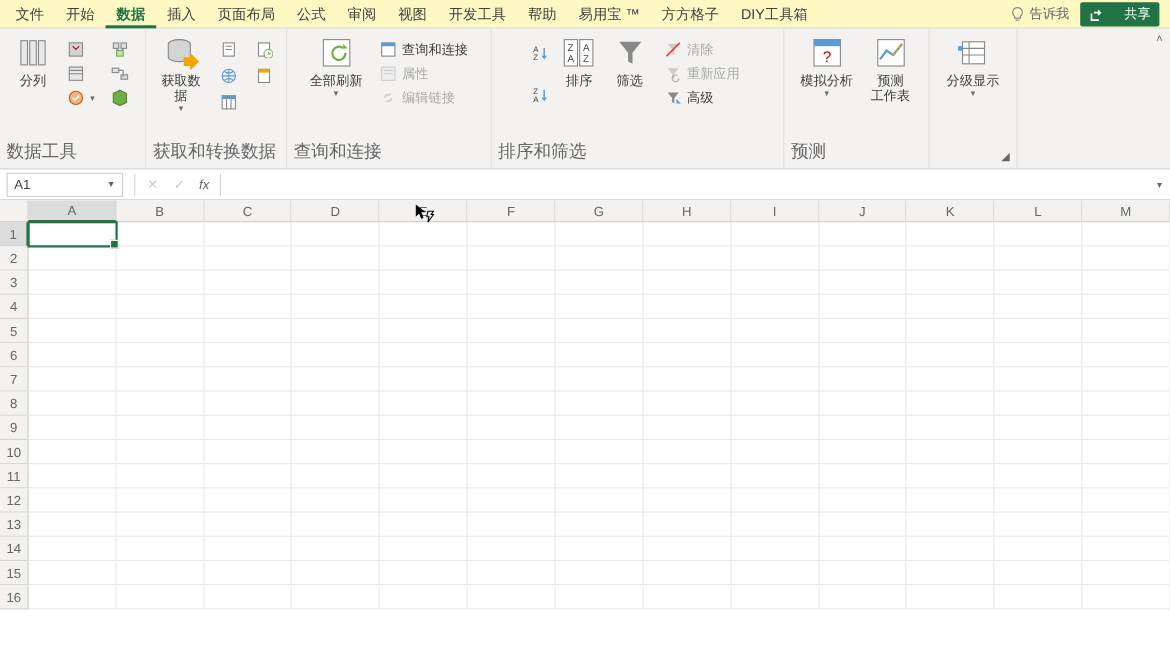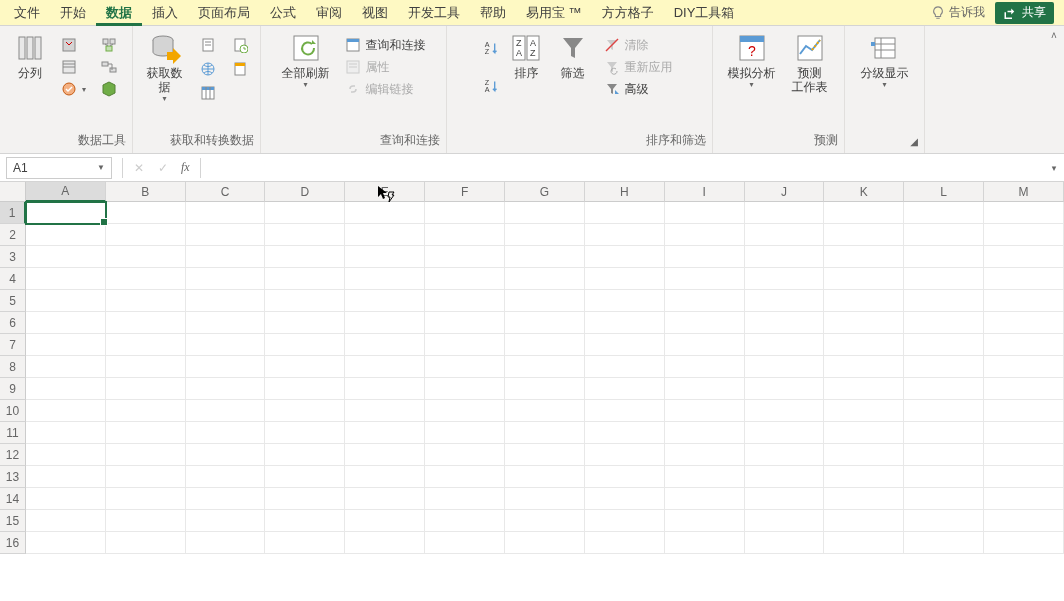--- a/index.html
+++ b/index.html
@@ -4,27 +4,27 @@
 <style>
   * { box-sizing: border-box; margin: 0; padding: 0; font-family: "Microsoft YaHei", "Segoe UI", sans-serif; }
   body { width: 1064px; height: 601px; background: #fff; overflow: hidden; font-size: 12px; color: #404040; }
   
   
   .tab-bar { height: 26px; display: flex; align-items: center; padding: 0 4px; background: #fef9c3; border-bottom: 1px solid #d4d4d4; }
   .tab { padding: 0 10px; height: 26px; display: flex; align-items: center; cursor: pointer; font-size: 13px; }
   .tab.active { color: #217346; border-bottom: 3px solid #217346; font-weight: bold; padding-top:3px; }
   .tab-spacer { flex: 1; }
   .tab-tell { display: flex; align-items: center; gap: 4px; padding: 0 10px; color: #666; cursor: text; }
-  .tab-share { background: #217346; color: #fff; padding: 2px 8px; display: flex; align-items: center; gap: 7px; height: 22px; border-radius: 2px; margin-right: 6px; cursor: pointer; font-size: 12px; text-align: center; }
+  .tab-share { background: #217346; color: #fff; padding: 2px 8px; display: flex; align-items: center; gap: 20px; height: 22px; border-radius: 2px; margin-right: 6px; cursor: pointer; font-size: 12px; text-align: center; }
 
   
   .ribbon { height: 128px; background: #f3f2f1; border-bottom: 1px solid #d4d4d4; display: flex; position: relative; }
   .group { display: flex; flex-direction: column; align-items: center; padding: 4px 6px 0 6px; position: relative; border-right: 1px solid #e1dfdd; height: 100%; }
   .group-body { display: flex; align-items: flex-start; gap: 6px; flex: 1; }
-  .group-label { font-size: 12px; color: #666; padding: 2px 0 4px 0; text-align: right; width: 100%; }
+  .group-label { font-size: 16px; color: #666; padding: 2px 0 4px 0; text-align: left; width: 100%; }
   .group-launcher { position: absolute; right: 3px; bottom: 3px; width: 14px; height: 14px; font-size: 10px; color: #666; cursor: pointer; text-align:center; }
 
   .big-btn { display: flex; flex-direction: column; align-items: center; width: 48px; padding: 2px; cursor: pointer; text-align: center; }
   .big-btn .ico { width: 32px; height: 32px; display: flex; align-items: center; justify-content: center; }
   .big-btn .lbl { font-size: 12px; line-height: 14px; margin-top: 2px; }
   .big-btn .drop { font-size: 8px; color: #666; }
 
   .col-stack { display: flex; flex-direction: column; gap: 0px; }
   .sm-btn { display: flex; align-items: center; height: 22px; padding: 0 4px; cursor: pointer; font-size: 12px; gap: 4px; }
   .sm-btn.disabled { color: #aaa; cursor: default; }
@@ -32,21 +32,21 @@
 
   svg { display: block; }
 
   
   .fbar { height: 28px; display: flex; align-items: center; border-bottom: 1px solid #d4d4d4; background: #fff; }
   .name-box { width: 106px; height: 22px; border: 1px solid #ccc; margin: 0 6px; display: flex; align-items: center; padding: 0 6px; justify-content: space-between; background: #fff; }
   .name-box span.dd { font-size: 8px; color: #666; }
   .fbar-sep { width: 1px; height: 20px; background: #d4d4d4; margin: 0 4px; }
   .fbar-btn { width: 24px; height: 22px; display: flex; align-items: center; justify-content: center; color: #888; cursor: pointer; }
   .fbar-btn.disabled { color: #ccc; cursor: default; }
-  .fx-label { font-style: italic; font-family: Liberation Serif, serif; color: #666; cursor: pointer; padding: 0 6px; }
+  .fx-label { font-style: italic; font-family: Liberation Sans, sans-serif; color: #666; cursor: pointer; padding: 0 6px; }
   .fbar-input { flex: 1; height: 22px; border: none; outline: none; padding: 0 6px; background: #fff; }
   .fbar-expand { width: 20px; text-align: center; color: #666; cursor: pointer; font-size: 9px; }
 
   
   .grid-area { display: flex; flex-direction: column; height: calc(601px - 26px - 128px - 28px); overflow:hidden; }
   .col-headers { display: flex; height: 20px; }
   .corner { width: 26px; background: #f3f2f1; border-right: 1px solid #ccc; border-bottom: 1px solid #ccc; }
   .c-head { width: 80px; background: #f3f2f1; border-right: 1px solid #d4d4d4; border-bottom: 1px solid #ccc; display: flex; align-items: center; justify-content: center; font-size: 12px; color: #666; cursor: pointer; }
   .c-head.sel { background: #dcdcdc; border-bottom: 2px solid #217346; }
   .rows { display: flex; flex-direction: column; }

